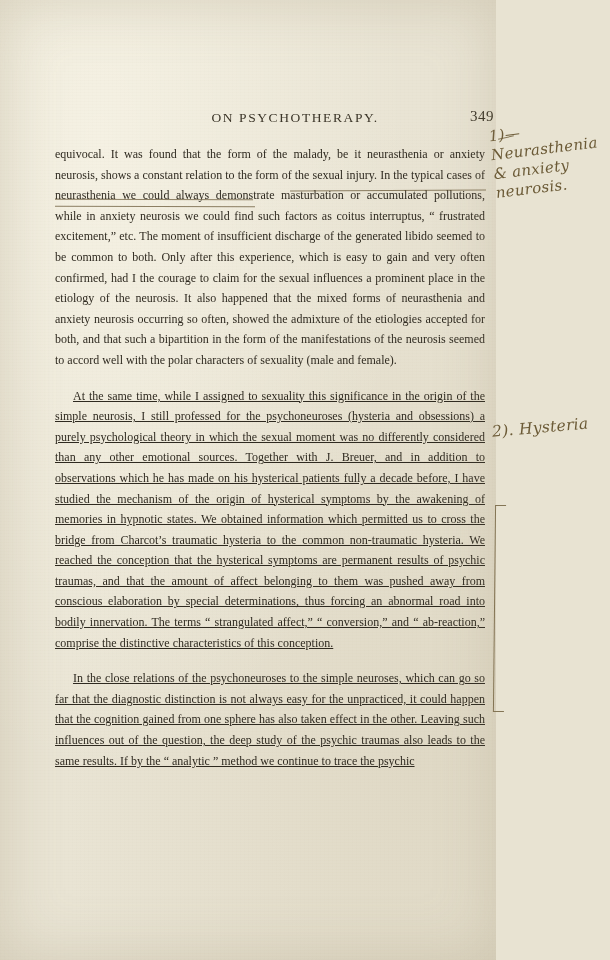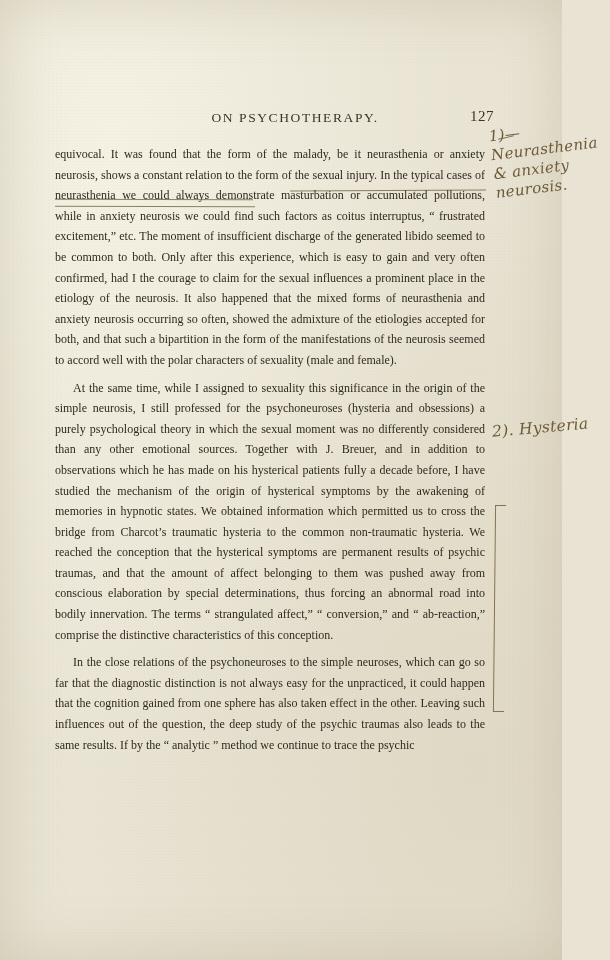--- a/index.html
+++ b/index.html
@@ -8,21 +8,21 @@
   }
   body {
     width: 610px;
     height: 960px;
     background: #e8e3d2;
     font-family: "Liberation Serif", serif;
     overflow: hidden;
   }
   .page {
     position: relative;
-    width: 562px;
+    width: 496px;
     height: 960px;
     background: #e9e4d4;
     background-image:
       radial-gradient(ellipse at 20% 15%, rgba(255,252,240,0.55), rgba(255,252,240,0) 55%),
       radial-gradient(ellipse at 85% 80%, rgba(206,196,170,0.35), rgba(206,196,170,0) 60%);
   }
   .paper-texture {
     position: absolute;
     inset: 0;
     pointer-events: none;
@@ -70,21 +70,22 @@
     line-height: 20.6px;
     text-align: justify;
     text-justify: inter-word;
   }
   .textblock p {
     margin: 0;
     text-indent: 0;
   }
   .textblock p.indent {
     text-indent: 18px;
-    margin-top: 7px;
+    margin-top: 15px;
+    text-decoration: underline;
   }
 
   
   .underline {
     position: absolute;
     background: #6a5a3a;
     height: 1px;
     opacity: 0.75;
     transform: rotate(-0.25deg);
   }
@@ -137,21 +138,21 @@
 </style>
 </head>
 <body>
 
 <div class="page">
 
   <div class="paper-texture"></div>
 
   <div class="running-head">ON PSYCHOTHERAPY.</div>
 
-  <div class="folio">127</div>
+  <div class="folio">349</div>
 
   <div class="textblock">
     <p>equivocal. It was found that the form of the malady, be it neurasthenia or anxiety neurosis, shows a constant relation to the form of the sexual injury. In the typical cases of neurasthenia we could always demonstrate masturbation or accumulated pollutions, while in anxiety neurosis we could find such factors as coitus interruptus, “ frustrated excitement,” etc. The moment of insufficient discharge of the generated libido seemed to be common to both. Only after this experience, which is easy to gain and very often confirmed, had I the courage to claim for the sexual influences a prominent place in the etiology of the neurosis. It also happened that the mixed forms of neurasthenia and anxiety neurosis occurring so often, showed the admixture of the etiologies accepted for both, and that such a bipartition in the form of the manifestations of the neurosis seemed to accord well with the polar characters of sexuality (male and female).</p>
     <p class="indent">At the same time, while I assigned to sexuality this significance in the origin of the simple neurosis, I still professed for the psychoneuroses (hysteria and obsessions) a purely psychological theory in which the sexual moment was no differently considered than any other emotional sources. Together with J. Breuer, and in addition to observations which he has made on his hysterical patients fully a decade before, I have studied the mechanism of the origin of hysterical symptoms by the awakening of memories in hypnotic states. We obtained information which permitted us to cross the bridge from Charcot’s traumatic hysteria to the common non-traumatic hysteria. We reached the conception that the hysterical symptoms are permanent results of psychic traumas, and that the amount of affect belonging to them was pushed away from conscious elaboration by special determinations, thus forcing an abnormal road into bodily innervation. The terms “ strangulated affect,” “ conversion,” and “ ab-reaction,” comprise the distinctive characteristics of this conception.</p>
     <p class="indent">In the close relations of the psychoneuroses to the simple neuroses, which can go so far that the diagnostic distinction is not always easy for the unpracticed, it could happen that the cognition gained from one sphere has also taken effect in the other. Leaving such influences out of the question, the deep study of the psychic traumas also leads to the same results. If by the “ analytic ” method we continue to trace the psychic</p>
   </div>
 
   <div class="underline" style="left:290px; top:190px; width:196px;"></div>
   <div class="underline u2" style="left:55px; top:199px; width:198px;"></div>
   <div class="underline u2" style="left:55px; top:206px; width:200px;"></div>

